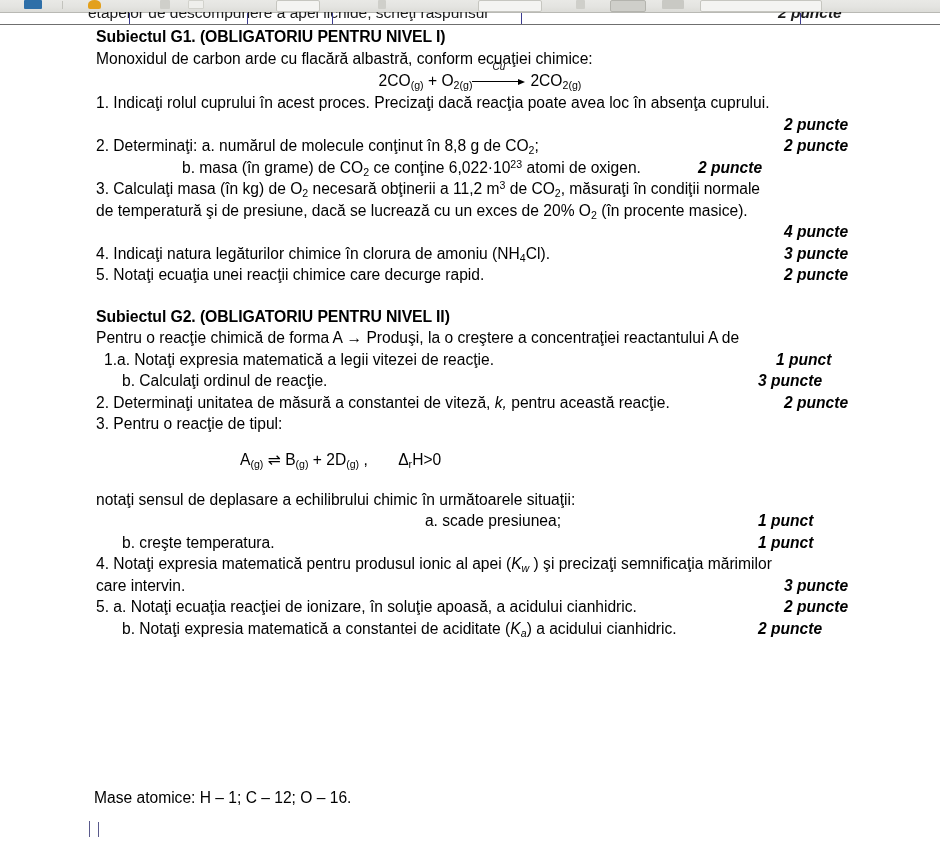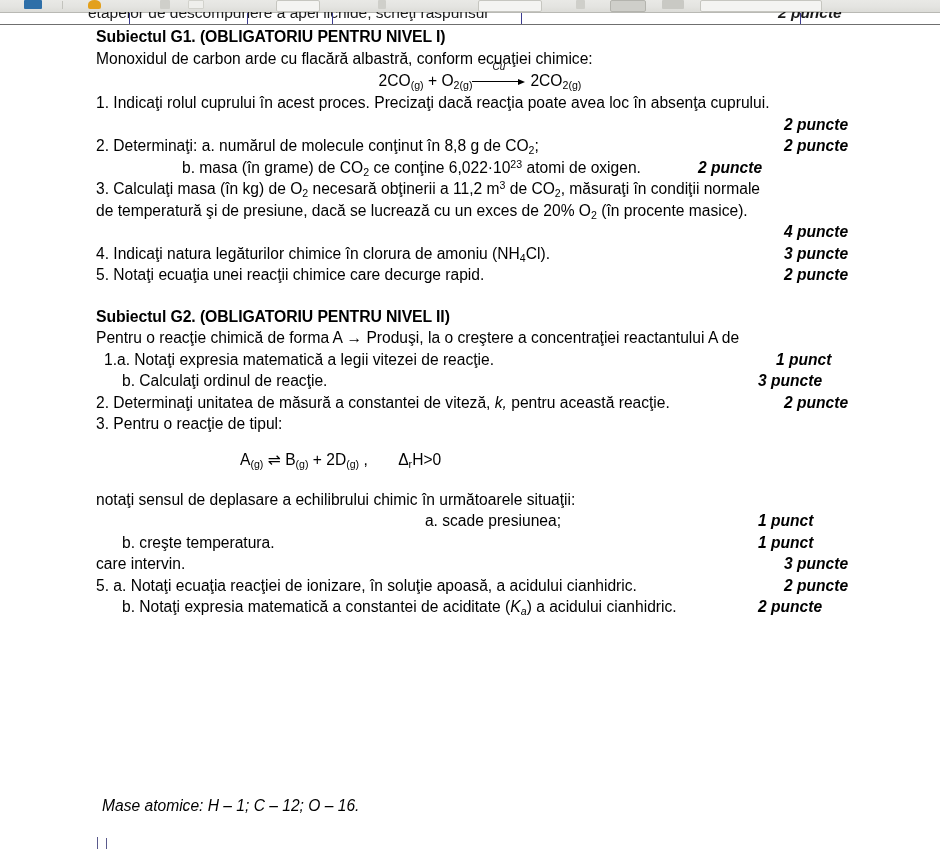--- a/index.html
+++ b/index.html
@@ -190,21 +190,21 @@
 
   
   #footer-notes {
     position: absolute;
     left: 86px;
     top: 778px;
     width: 780px;
     font-size: 15.6px;
     line-height: 23.5px;
   }
-  #footer-notes p { margin: 16px; padding: 0; position: relative; font-style: italic; }
+  #footer-notes p { margin: 8px; padding: 0; position: relative; }
 
   .txtcaret {
     display: inline-block;
     width: 1px;
     height: 15px;
     background: #5a5a8c;
     vertical-align: -2px;
     margin: 0 4px;
   }
   .txtcaret-lead {
@@ -336,20 +336,23 @@
       <span>a. scade presiunea;</span>
       <span class="pts-col" style="left:662px;">1 punct</span>
     </p>
 
     <p class="ln" style="padding-left:26px;">
       <span>b. creşte temperatura.</span>
       <span class="pts-col" style="left:662px;">1 punct</span>
     </p>
 
     <p class="ln">
+      <span>4. Notaţi expresia matematică pentru produsul ionic al apei (</span><span class="ital">K</span><sub class="ital">w</sub><span> ) şi precizaţi semnificaţia mărimilor</span>
+    </p>
+    <p class="ln">
       <span>care intervin.</span>
       <span class="pts-col">3 puncte</span>
     </p>
 
     <p class="ln">
       <span>5. a. Notaţi ecuaţia reacţiei de ionizare, în soluţie apoasă, a acidului cianhidric.</span>
       <span class="pts-col">2 puncte</span>
     </p>
 
     <p class="ln" style="padding-left:26px;">

